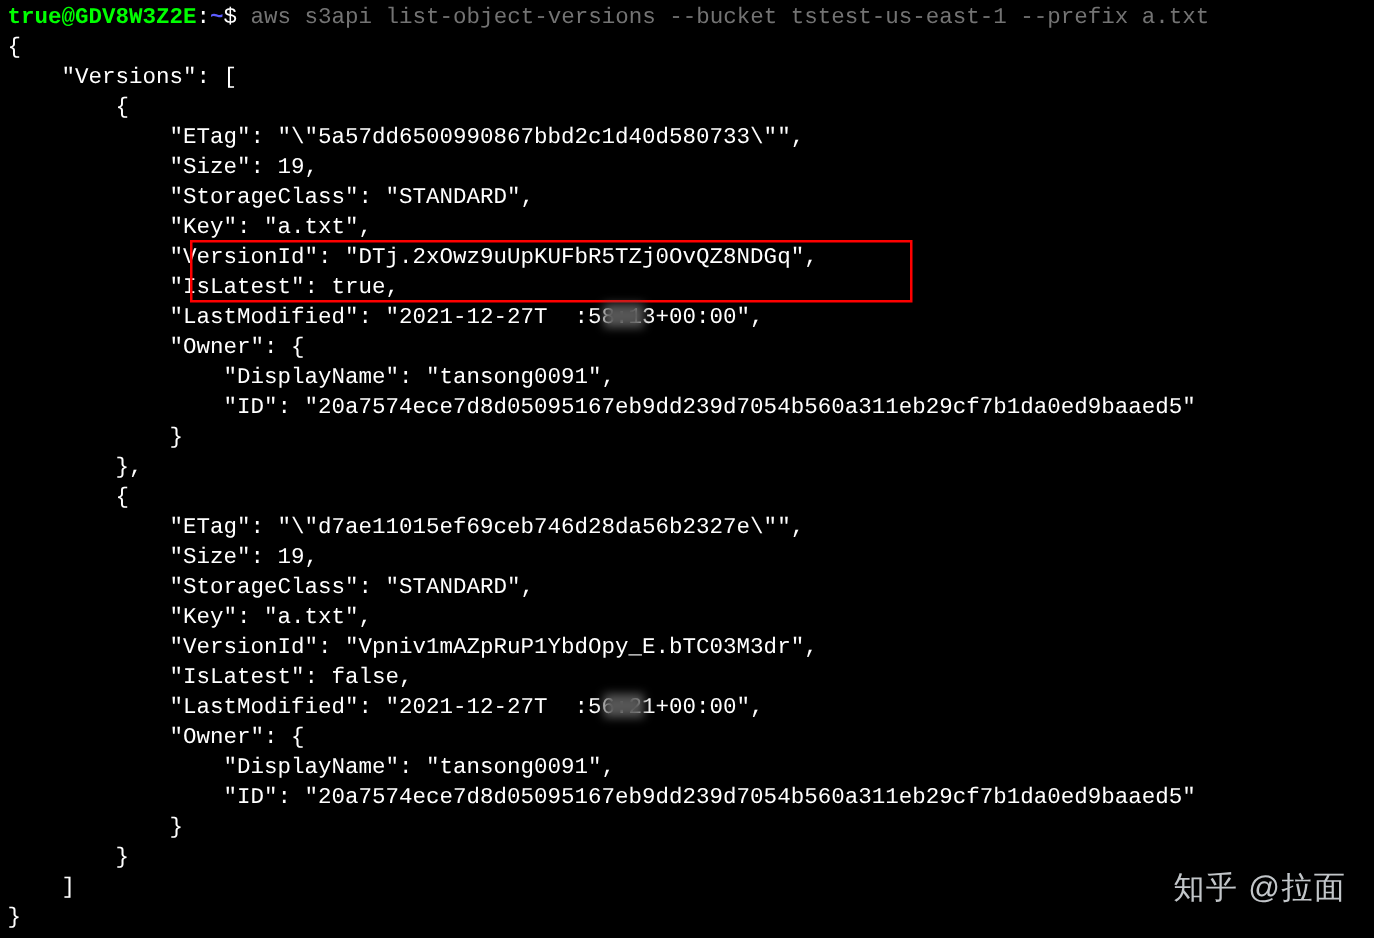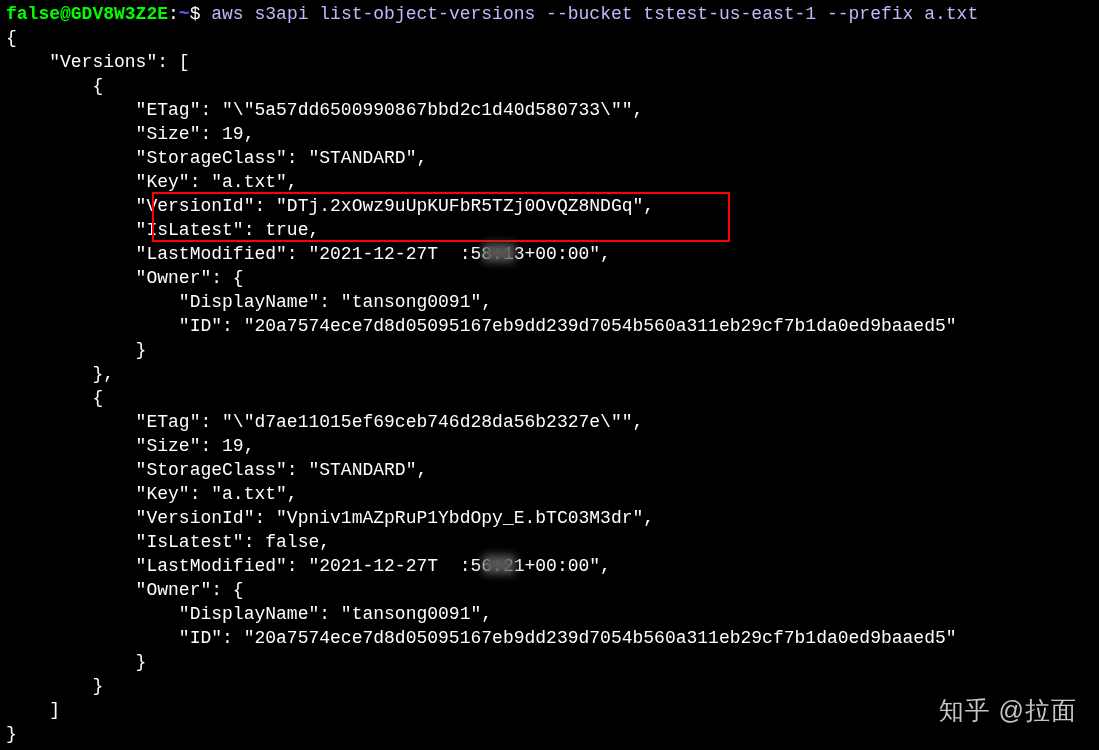--- a/index.html
+++ b/index.html
@@ -27,21 +27,21 @@
       color: #ffffff;
     }
     .prompt-path {
       color: #5d5dff;
       font-weight: bold;
     }
     .prompt-dollar {
       color: #ffffff;
     }
     .command-text {
-      color: #c4b5fd;
+      color: #737373;
     }
     .output-line {
       white-space: pre;
       color: #ffffff;
     }
     .highlight-box {
       position: absolute;
       border: 2px solid #ff0000;
       pointer-events: none;
       left: 152px;
@@ -76,21 +76,21 @@
       font-size: 25px;
       font-weight: 500;
       letter-spacing: 1px;
       opacity: 0.92;
     }
   </style>
 </head>
 <body>
 
 <div>
-  <div class="output-line"><span class="prompt-user">false@GDV8W3Z2E</span><span class="prompt-colon">:</span><span class="prompt-path">~</span><span class="prompt-dollar">$ </span><span class="command-text">aws s3api list-object-versions --bucket tstest-us-east-1 --prefix a.txt</span></div>
+  <div class="output-line"><span class="prompt-user">true@GDV8W3Z2E</span><span class="prompt-colon">:</span><span class="prompt-path">~</span><span class="prompt-dollar">$ </span><span class="command-text">aws s3api list-object-versions --bucket tstest-us-east-1 --prefix a.txt</span></div>
   <div class="output-line">{</div>
   <div class="output-line">    "Versions": [</div>
   <div class="output-line">        {</div>
   <div class="output-line">            "ETag": "\"5a57dd6500990867bbd2c1d40d580733\"",</div>
   <div class="output-line">            "Size": 19,</div>
   <div class="output-line">            "StorageClass": "STANDARD",</div>
   <div class="output-line">            "Key": "a.txt",</div>
   <div class="output-line">            "VersionId": "DTj.2xOwz9uUpKUFbR5TZj0OvQZ8NDGq",</div>
   <div class="output-line">            "IsLatest": true,</div>
   <div class="output-line">            "LastModified": "2021-12-27T  :58:13+00:00",</div>

